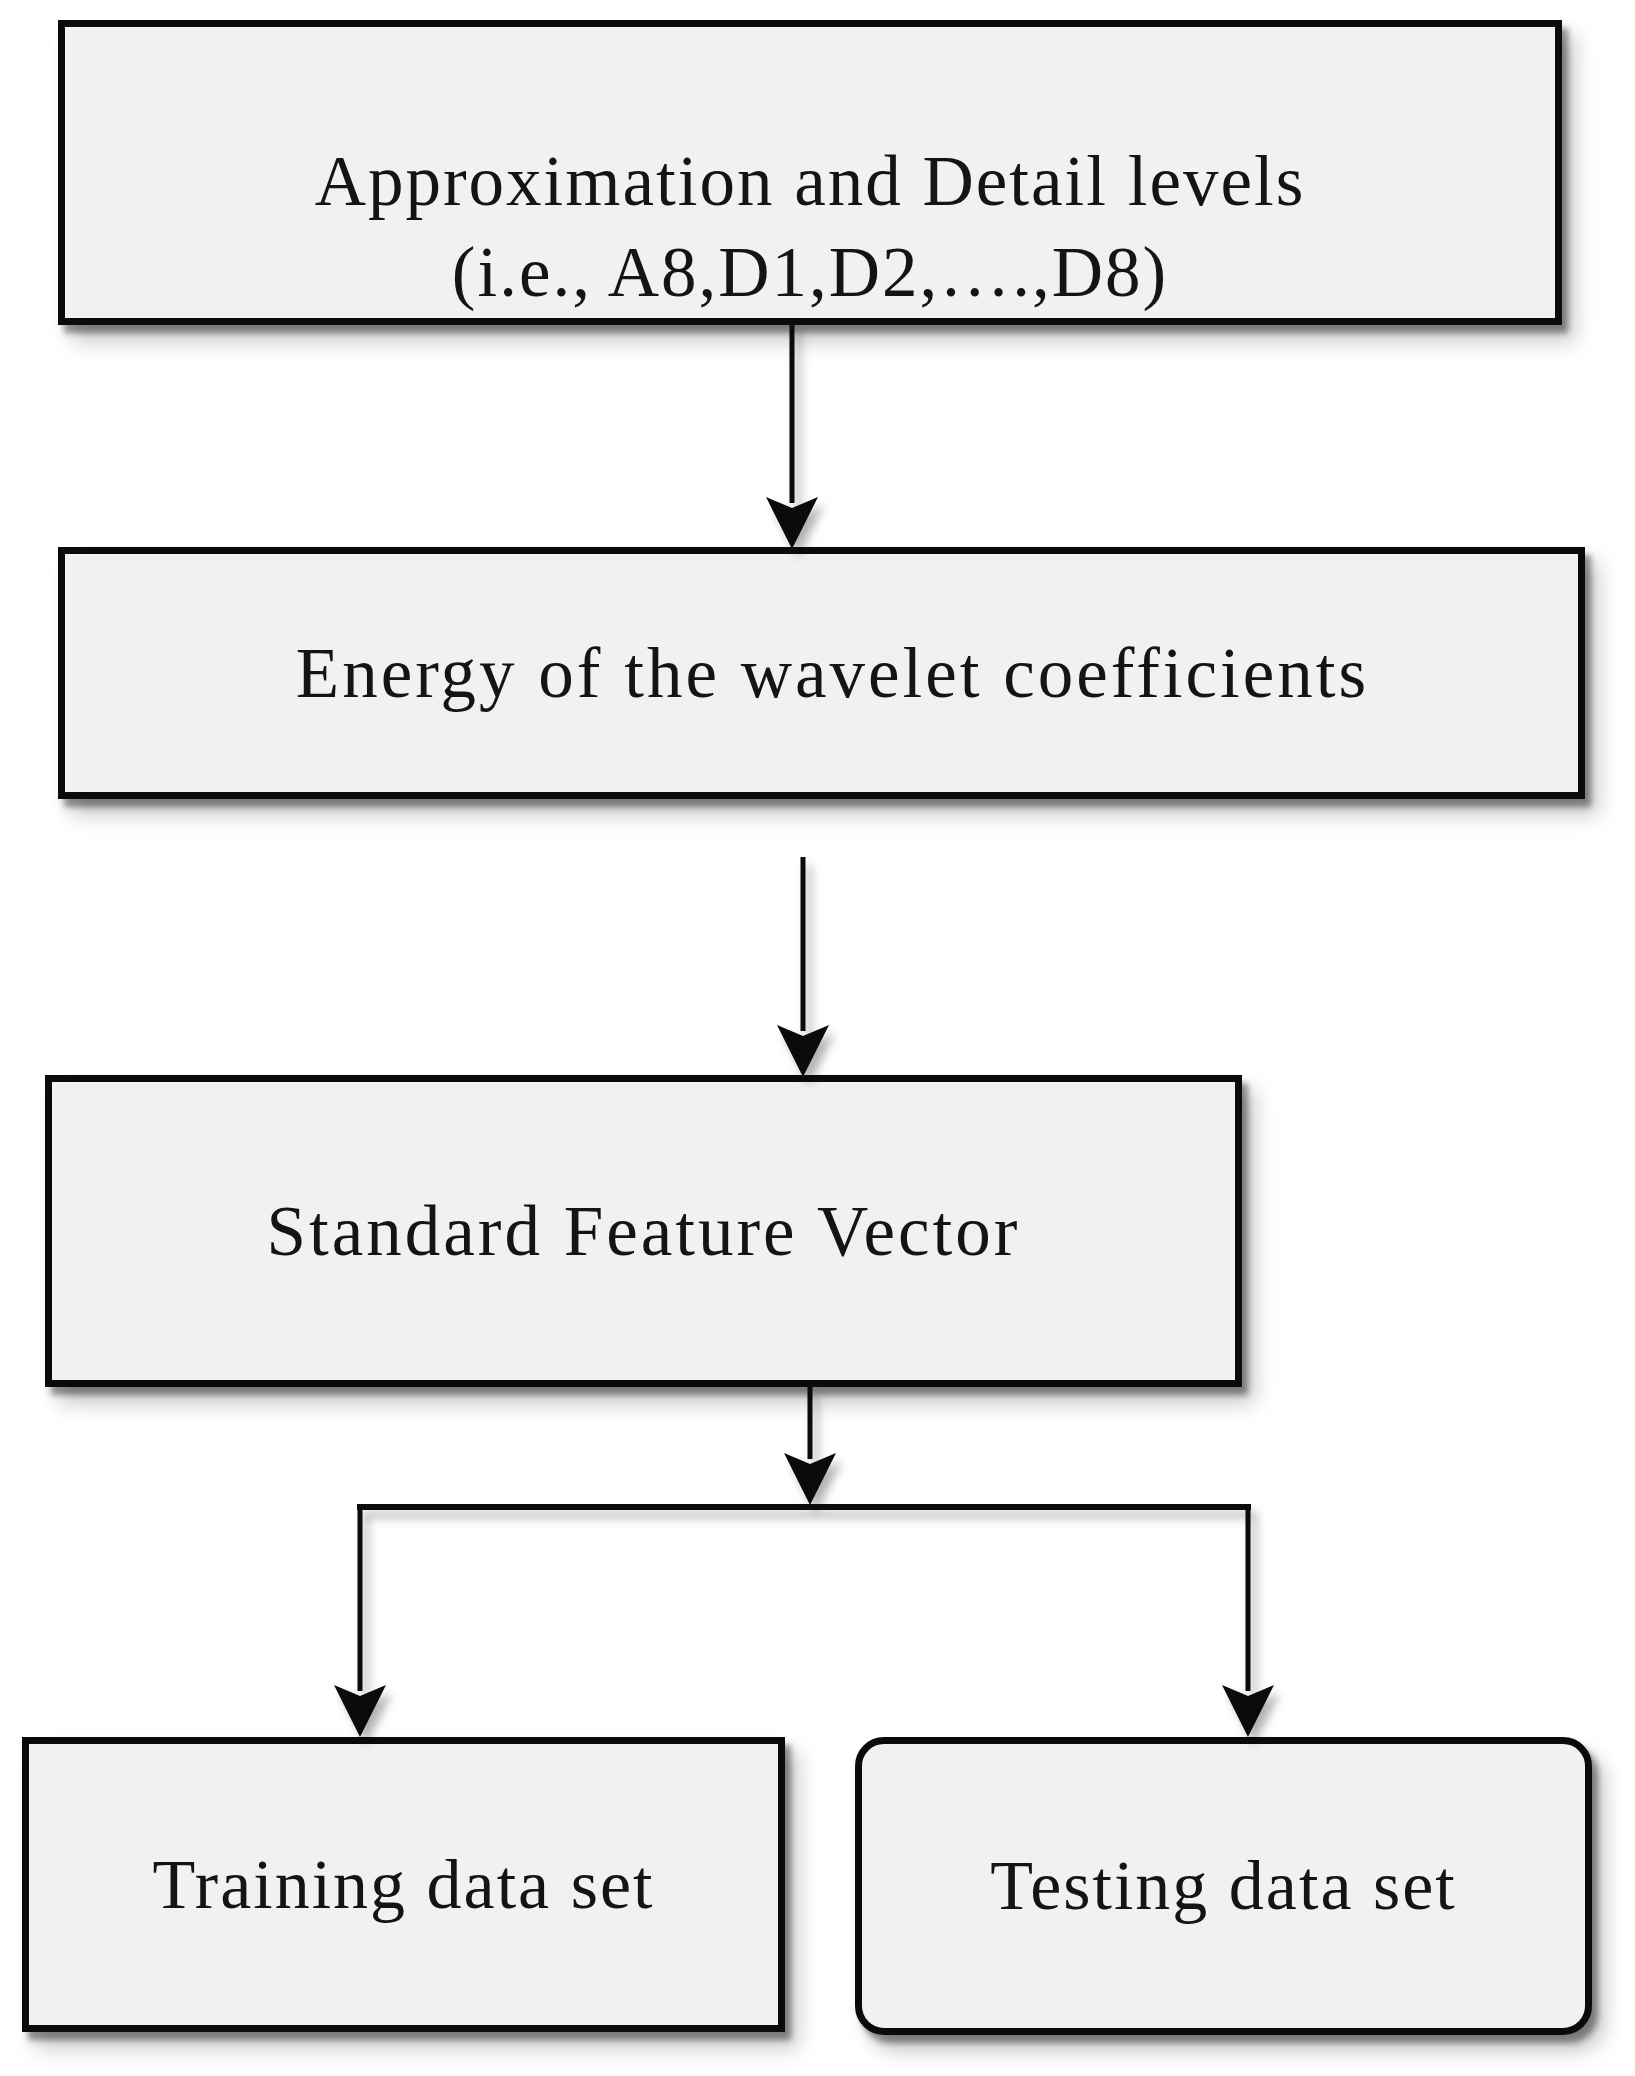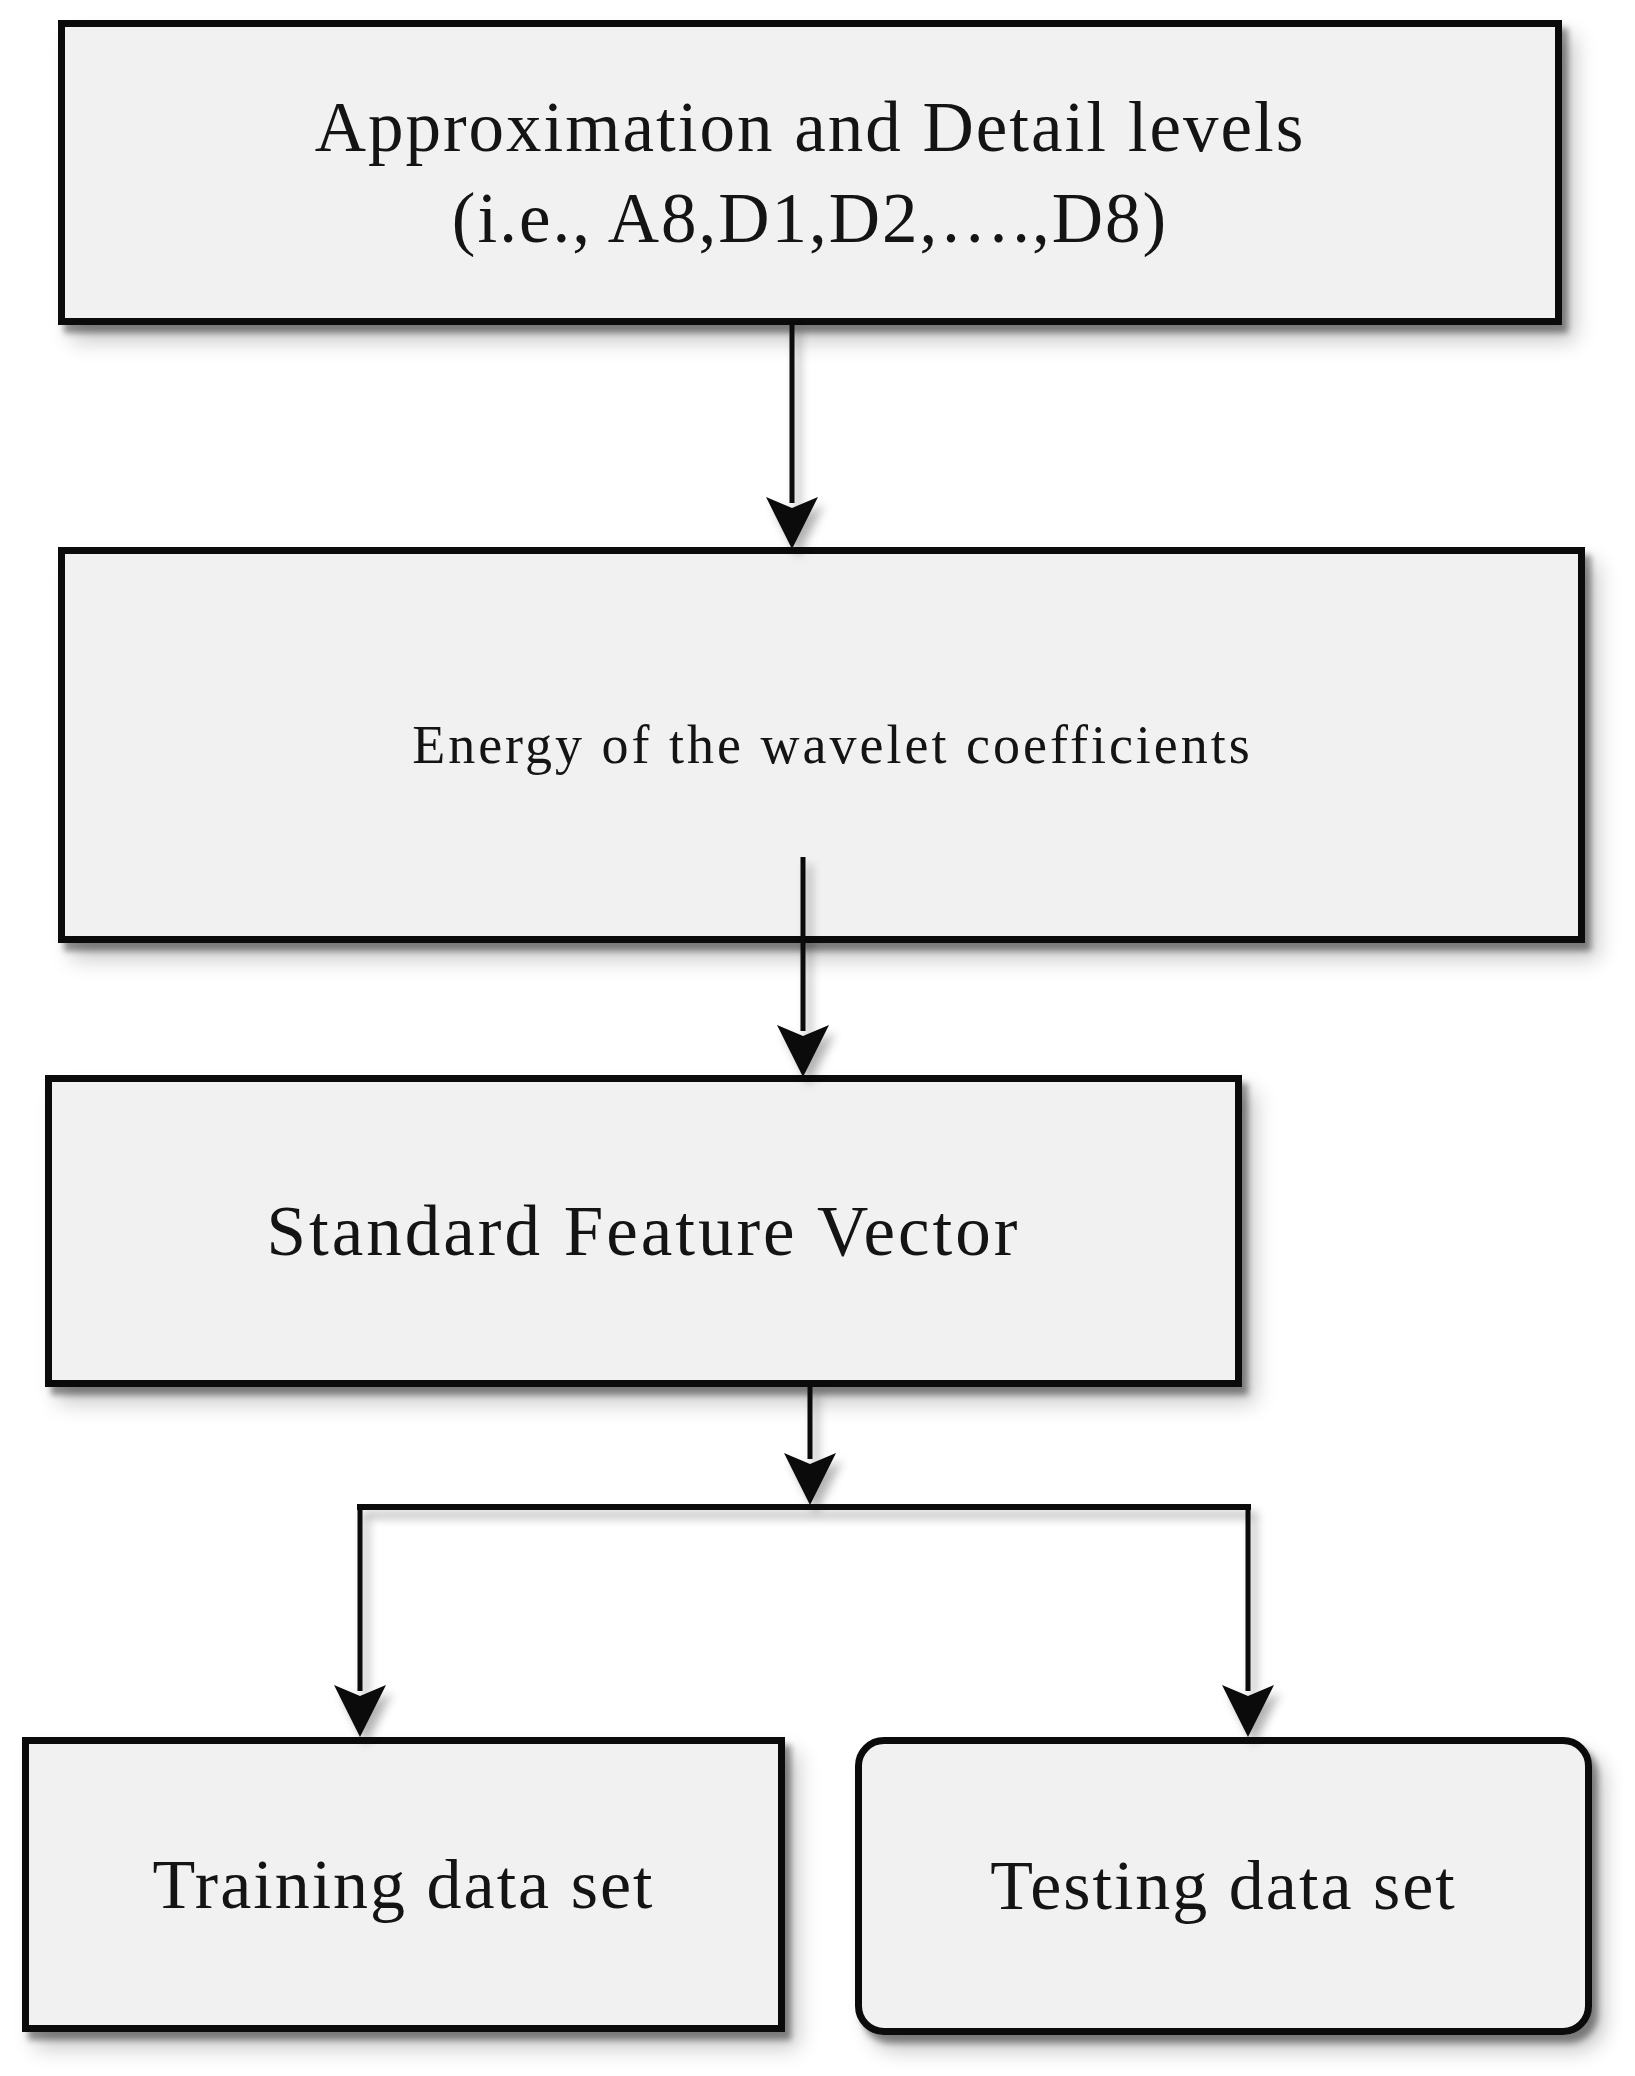--- a/index.html
+++ b/index.html
@@ -27,25 +27,25 @@
     font-family: "Liberation Serif", "DejaVu Serif", serif;
     color: #141414;
     box-shadow: 6px 8px 6px rgba(0,0,0,0.40), 13px 16px 20px rgba(0,0,0,0.22);
   }
   .node .line {
     display: block;
     white-space: nowrap;
   }
   #node-approximation {
     left: 58px; top: 20px; width: 1504px; height: 305px;
-    font-size: 71px; line-height: 1.28; letter-spacing: 2px;
+    font-size: 71px; line-height: 1.28; letter-spacing: 2px; justify-content: flex-end;
   }
   #node-energy {
-    left: 58px; top: 547px; width: 1527px; height: 396px;
-    font-size: 54px; letter-spacing: 3px; padding-left: 22px;
+    left: 58px; top: 547px; width: 1527px; height: 252px;
+    font-size: 71px; letter-spacing: 3px; padding-left: 22px;
   }
   #node-feature {
     left: 45px; top: 1075px; width: 1197px; height: 312px;
     font-size: 71px; letter-spacing: 3px;
   }
   #node-training {
     left: 22px; top: 1737px; width: 763px; height: 295px;
     font-size: 70px; letter-spacing: 2px;
   }
   #node-testing {

